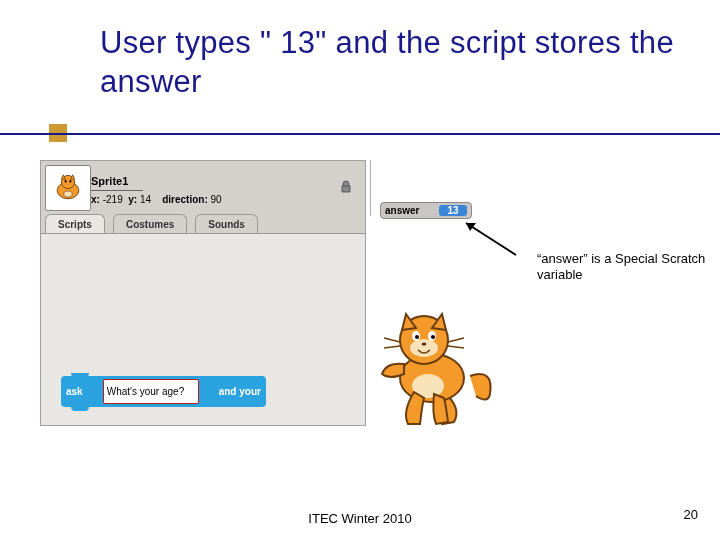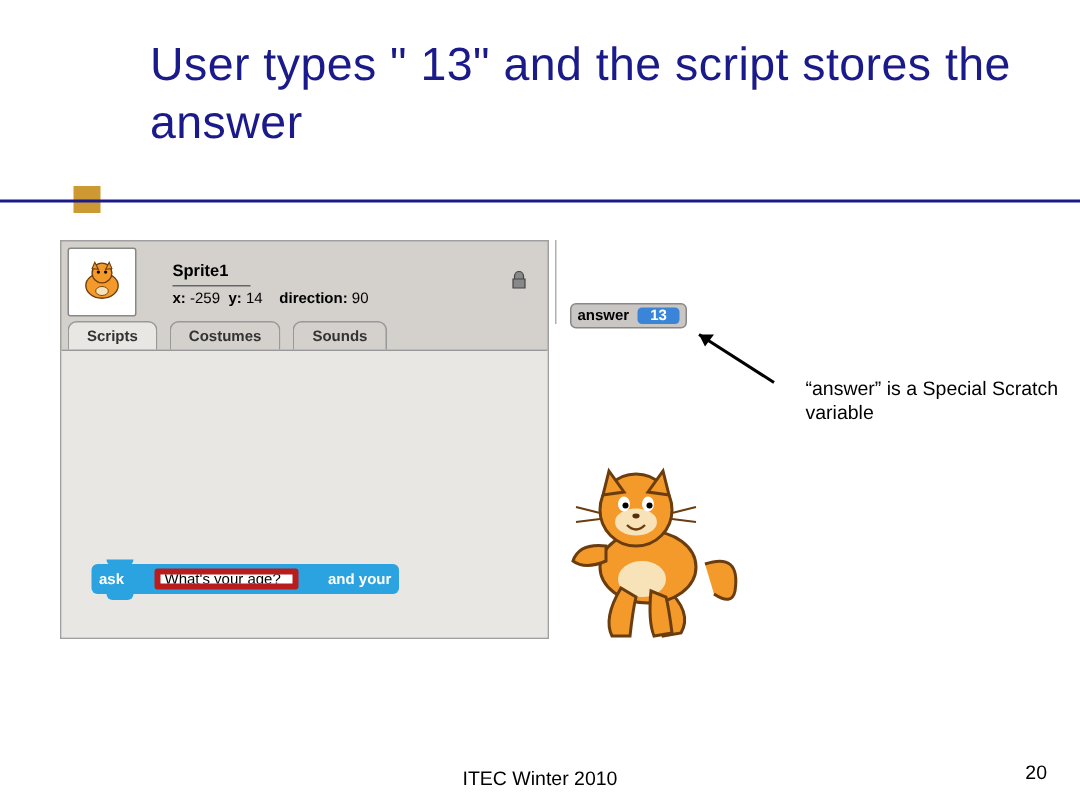--- a/index.html
+++ b/index.html
@@ -46,21 +46,21 @@
     top: 160px;
     width: 326px;
     background: #d4d0cc;
     border: 1px solid #a0a0a0;
     font-family: "Lucida Grande", Verdana, sans-serif;
   }
   .sprite-row {
     display: flex;
     align-items: center;
     padding: 4px 4px 2px 4px;
-    gap: 24px;
+    gap: 0;
   }
   .sprite-thumb {
     width: 46px;
     height: 46px;
     border: 1px solid #888;
     background: #fff;
     position: relative;
     display: flex;
     align-items: center;
     justify-content: center;
@@ -138,27 +138,27 @@
   }
   .ask-block .notch-bot {
     position: absolute;
     bottom: -4px; left: 10px;
     width: 18px; height: 4px;
     background: #2aa3e0;
     border-radius: 0 0 4px 4px;
   }
   .ask-input {
     background: #fff;
-    border: 4px solid #b91c1c;
+    border: 1px solid #b91c1c;
     border-radius: 2px;
     font-size: 10px;
     font-weight: normal;
     color: #000;
     padding: 0 3px;
-    height: 14px;
+    height: 25px;
     width: 96px;
   }
 
   
   .stage-strip {
     position: absolute;
     left: 370px;
     top: 160px;
     width: 210px;
     height: 56px;
@@ -177,21 +177,21 @@
     padding: 2px 4px;
     font-size: 10px;
     font-weight: bold;
     color: #000;
   }
   .answer-monitor .val {
     background: #3a85d8;
     color: #fff;
     border-radius: 3px;
     padding: 0 8px;
-    margin-left: 6px;
+    margin-left: 20px;
     font-size: 10px;
     text-align: center;
     min-width: 26px;
   }
 
   .arrow {
     position: absolute;
     left: 460px;
     top: 219px;
     width: 60px;
@@ -251,21 +251,21 @@
         <circle cx="26" cy="19" r="1.8" fill="#000"></circle>
         <circle cx="34" cy="19" r="1.8" fill="#000"></circle>
         <ellipse cx="30" cy="40" rx="7" ry="5" fill="#f8e3b8" stroke="#6b3d0e" stroke-width="1"></ellipse>
       </svg>
     </div>
     <div class="sprite-info">
       <span class="sprite-name">Sprite1</span>
       <div class="sprite-name-rule"></div>
       <div class="sprite-coords">
         <span class="label">x:</span>
-        <span>-259</span>
+        <span>-219</span>
         &nbsp;<span class="label">y:</span>
         <span>14</span>
         &nbsp;&nbsp;&nbsp;<span class="label">direction:</span>
         <span>90</span>
       </div>
     </div>
     <span class="lock-icon">
       <svg width="14" height="14" viewBox="0 0 14 14">
           <path d="M4 6 V4 a3 3 0 0 1 6 0 V6 M3 6 h8 v6 h-8 z" fill="#888" stroke="#444" stroke-width="0.8"></path>
         </svg>

